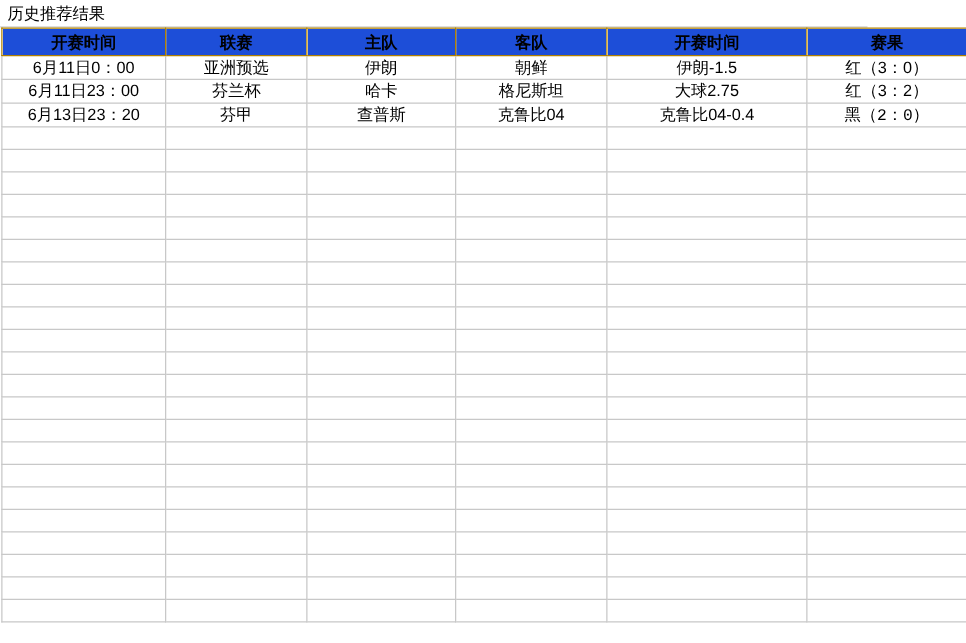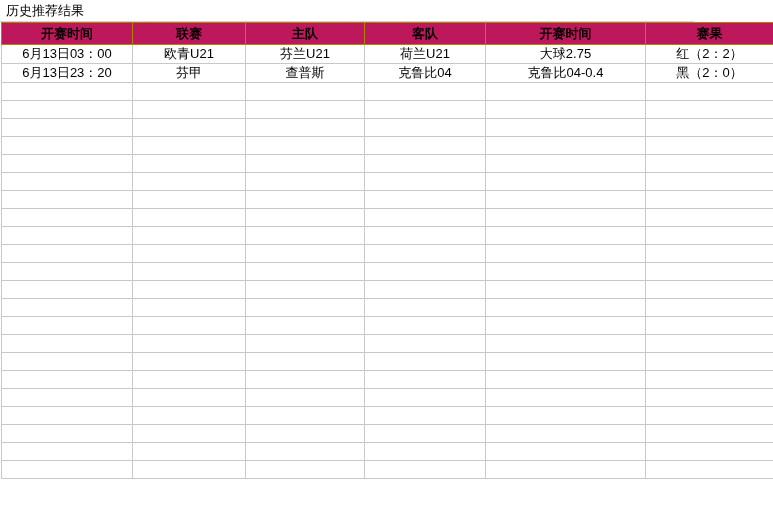--- a/index.html
+++ b/index.html
@@ -43,31 +43,32 @@
     font-size: 13px;
     font-weight: normal;
     text-align: center;
     vertical-align: middle;
     color: #000000;
     background: #ffffff;
     overflow: hidden;
     white-space: nowrap;
   }
   table.grid thead th {
-    background: #be185d;
+    background: #1d4ed8;
     height: 21px;
     font-weight: bold;
     font-size: 13px;
     border: 1px solid #b08000;
   }
   .cell-red {
     color: #ff0000;
   }
   .cell-black {
     color: #000000;
+    font-family: Liberation Mono, monospace;
   }
   .empty-row td {
     height: 17px;
   }
   
   col.c0 { width: 131px; }
   col.c1 { width: 113px; }
   col.c2 { width: 119px; }
   col.c3 { width: 121px; }
   col.c4 { width: 160px; }
@@ -96,26 +97,34 @@
         <th>开赛时间</th>
         <th>联赛</th>
         <th>主队</th>
         <th>客队</th>
         <th>开赛时间</th>
         <th>赛果</th>
       </tr>
     </thead>
     <tbody>
       <tr>
-        <td>6月13日03：00</td>
-        <td>欧青U21</td>
-        <td>芬兰U21</td>
-        <td>荷兰U21</td>
+        <td>6月11日0：00</td>
+        <td>亚洲预选</td>
+        <td>伊朗</td>
+        <td>朝鲜</td>
+        <td>伊朗-1.5</td>
+        <td class="cell-red">红（3：0）</td>
+      </tr>
+      <tr>
+        <td>6月11日23：00</td>
+        <td>芬兰杯</td>
+        <td>哈卡</td>
+        <td>格尼斯坦</td>
         <td>大球2.75</td>
-        <td class="cell-red">红（2：2）</td>
+        <td class="cell-red">红（3：2）</td>
       </tr>
       <tr>
         <td>6月13日23：20</td>
         <td>芬甲</td>
         <td>查普斯</td>
         <td>克鲁比04</td>
         <td>克鲁比04-0.4</td>
         <td class="cell-black">黑（2：0）</td>
       </tr>
     </tbody>

